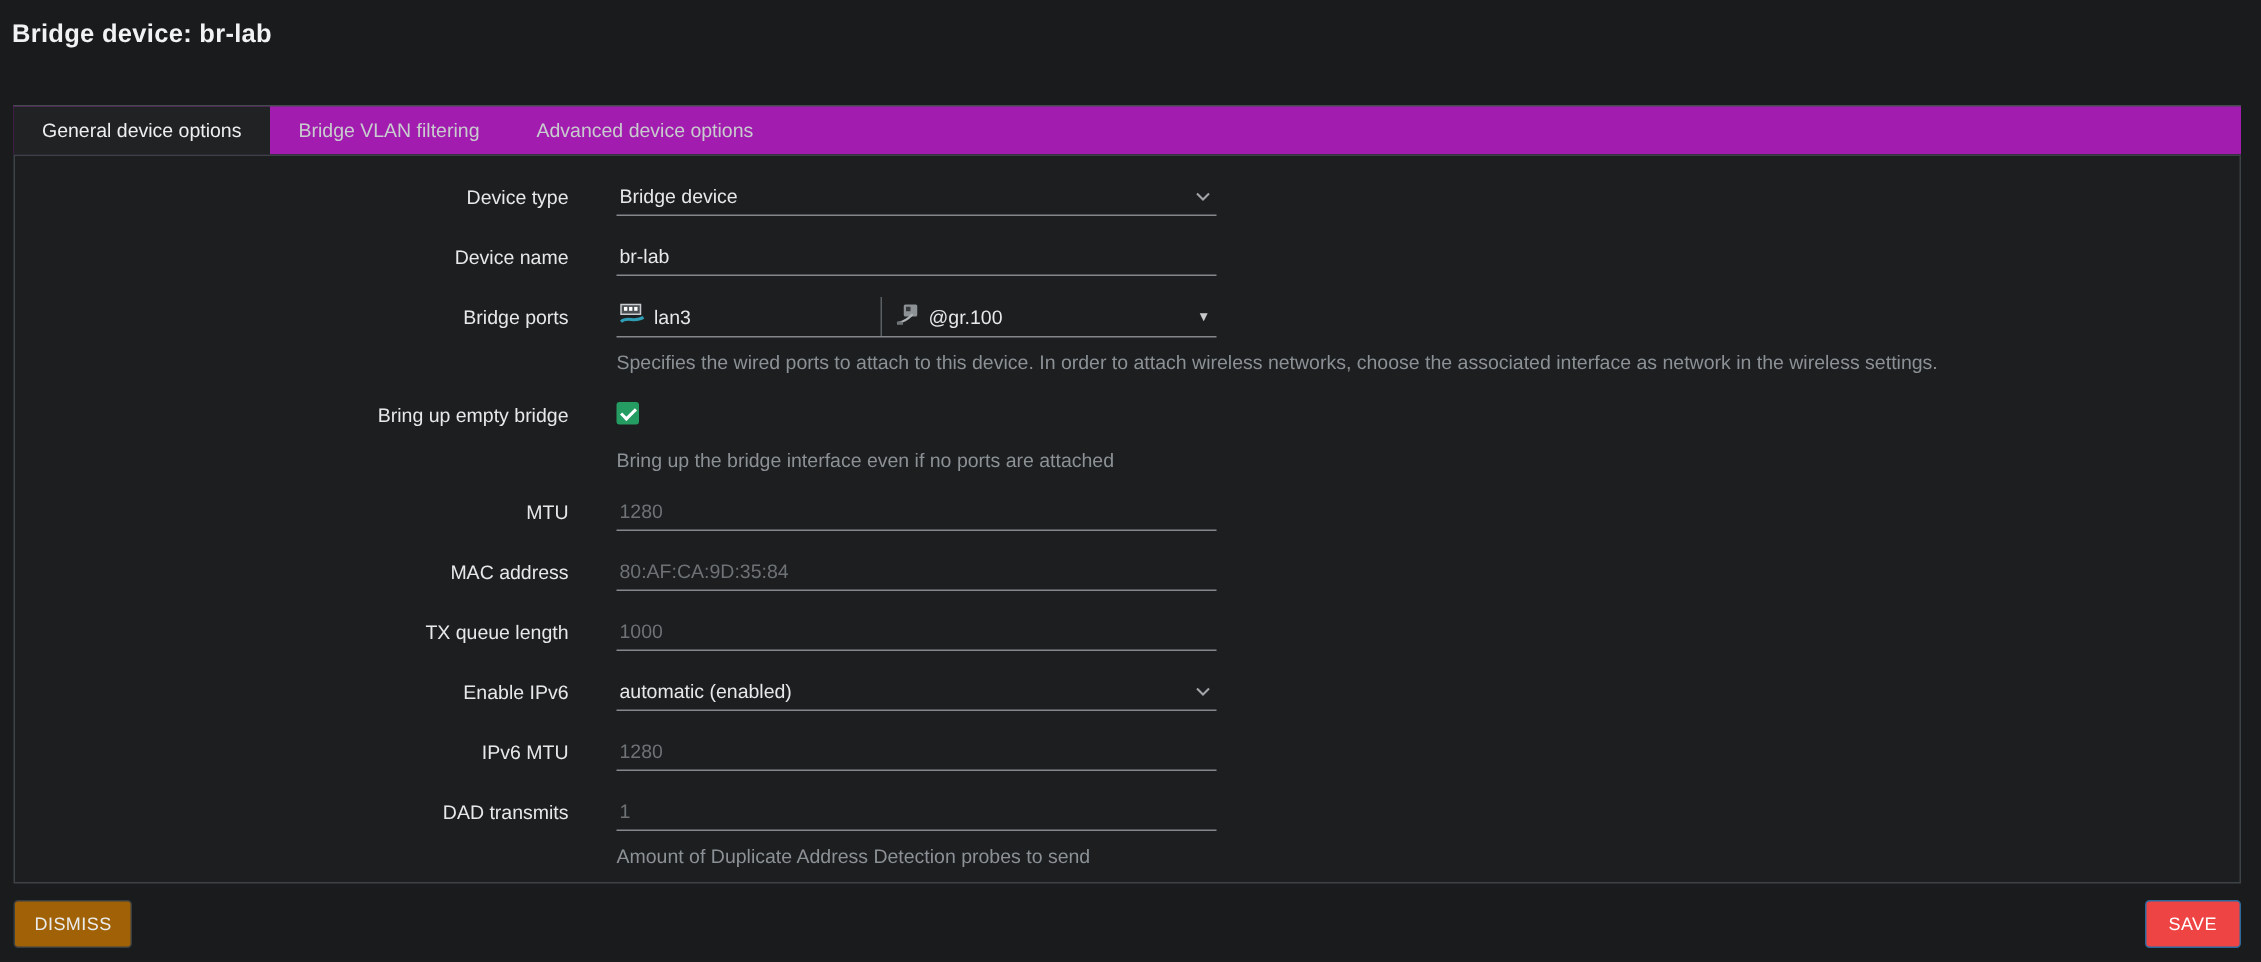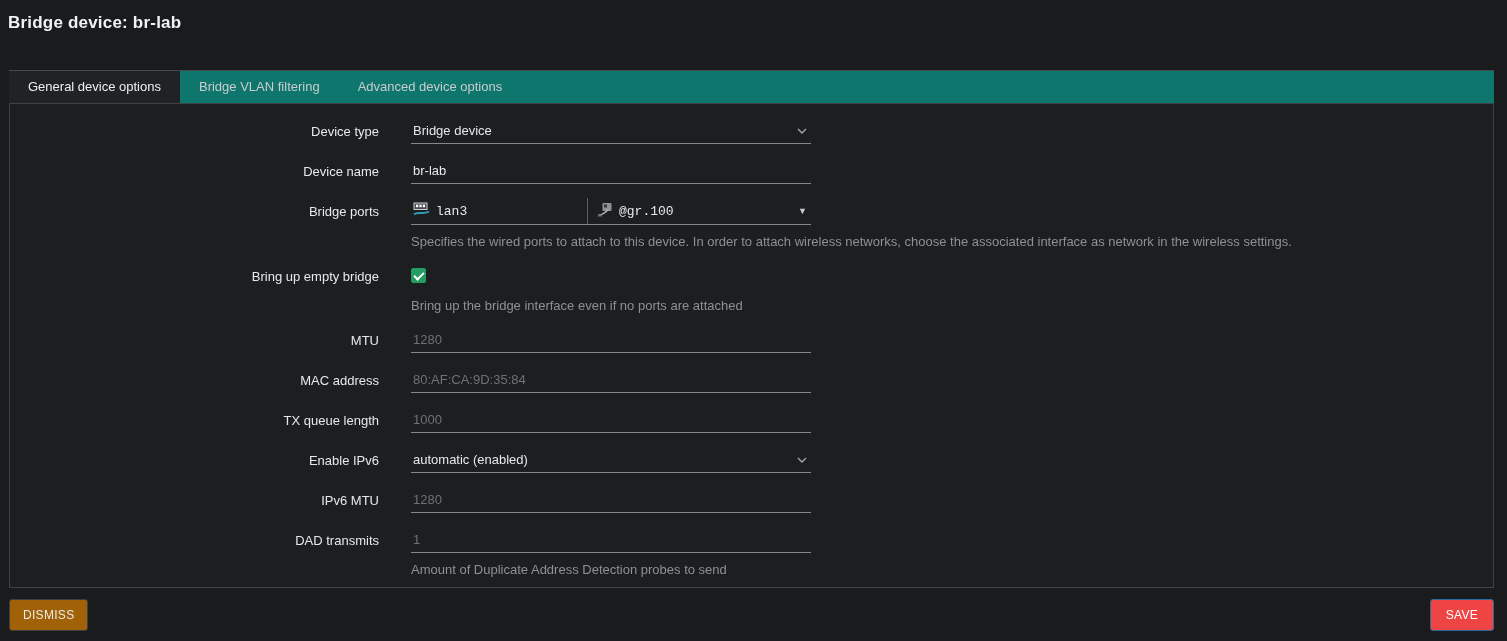--- a/index.html
+++ b/index.html
@@ -15,21 +15,21 @@
     padding:13px 0 0 8px;
     font-size:17px;
     font-weight:bold;
     color:#f1f2f3;
     letter-spacing:.2px;
   }
 
   .tabs {
     margin:37px 13px 0 9px;
     display:flex;
-    background:#0f766e;
+    background:#a21caf;
     border-top:1px solid #464b50;
     height:33px;
   }
   .tab {
     padding:0 19px;
     line-height:32px;
     font-size:13px;
     color:#c9ccce;
     cursor:pointer;
     white-space:nowrap;
@@ -93,21 +93,20 @@
     cursor:pointer;
   }
   .ms-item {
     display:flex;
     align-items:center;
     gap:6px;
     font-size:13px;
     color:#e6e8e9;
     height:100%;
     padding:0 8px 0 2px;
-    font-family:Liberation Mono, monospace;
   }
   .ms-item-first { width:176px; }
   .ms-item-second { border-left:1px solid #5b5f62; padding-left:9px; }
   .ms-arrow { margin-left:auto; color:#c8cacc; font-size:9px; padding-right:4px; }
 
   .help {
     font-size:13px;
     color:#8c9196;
     margin-top:9px;
     white-space:nowrap;

